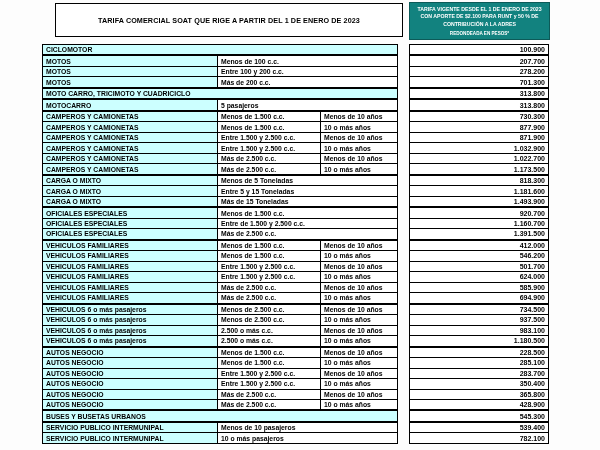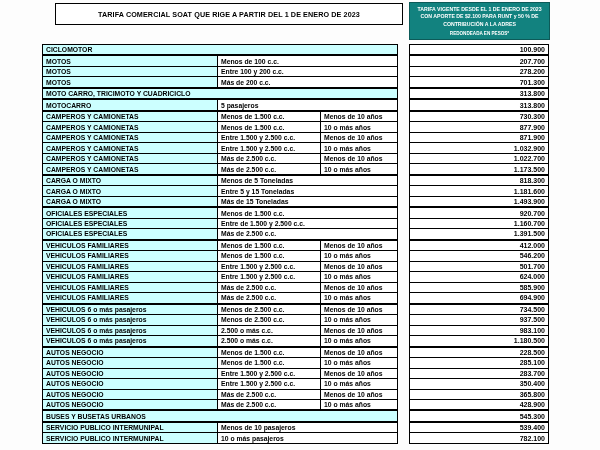--- a/index.html
+++ b/index.html
@@ -10,21 +10,21 @@
   * { margin:0; padding:0; box-sizing:border-box; }
   html,body { width:600px; height:450px; }
   body {
     font-family: "Liberation Sans", sans-serif;
     background:#fdfdfd;
     position:relative;
     overflow:hidden;
     color:#000;
   }
   .title-box {
-    position:absolute; left:55px; top:3px; width:348px; height:22px;
+    position:absolute; left:55px; top:3px; width:348px; height:34px;
     border:1px solid var(--line); background:#fff;
     display:flex; align-items:center; justify-content:center; text-align:center;
     font-size:7.2px; font-weight:bold; letter-spacing:0.1px;
   }
   .notice-box {
     position:absolute; left:409px; top:2px; width:141px; height:38px;
     background:var(--teal); border:1px solid #0c5a58;
     display:flex; flex-direction:column; align-items:center; justify-content:center;
     color:#fff; text-align:center; padding:2px 4px;
   }

